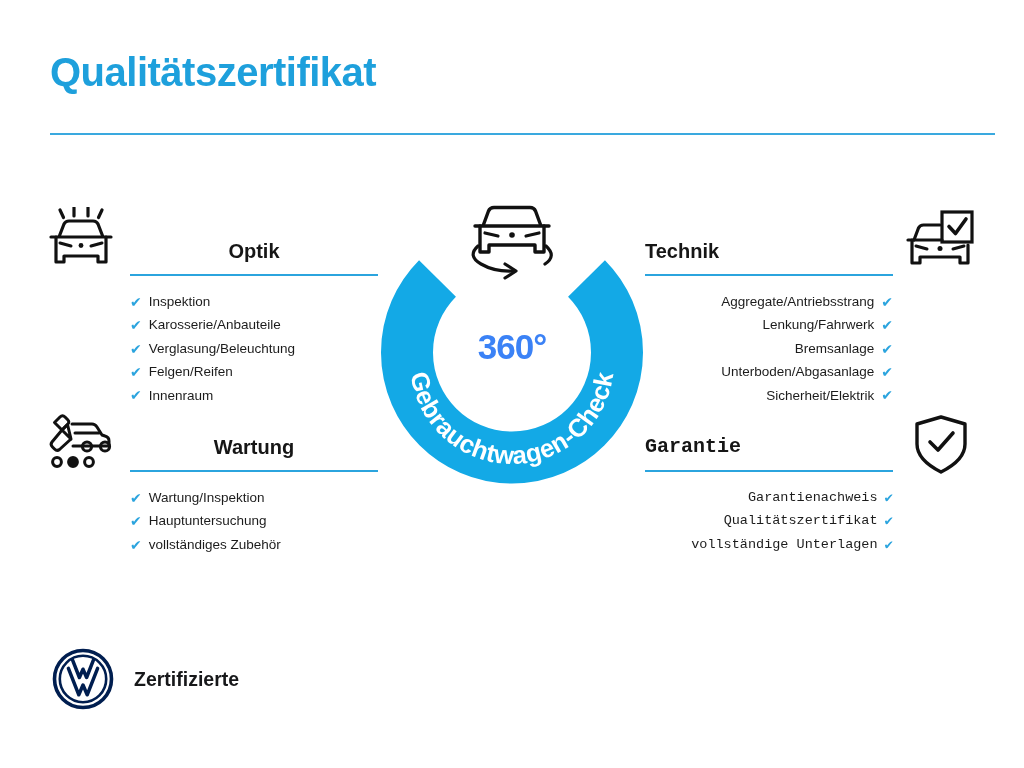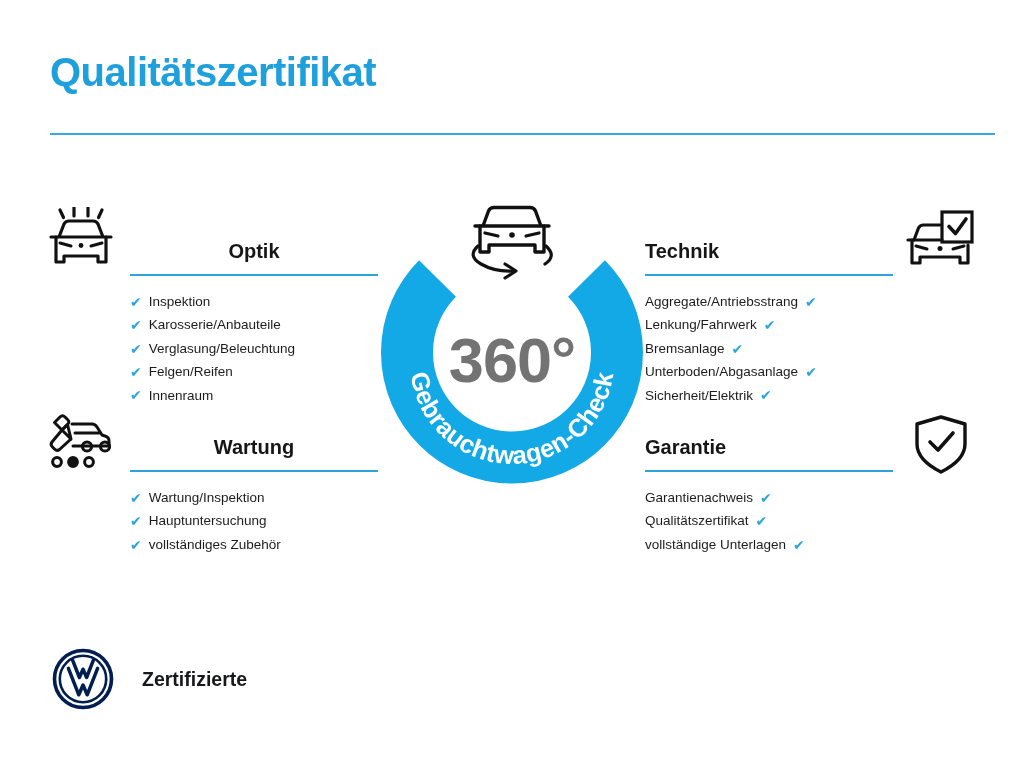--- a/index.html
+++ b/index.html
@@ -89,29 +89,29 @@
     line-height: 1;
     display: inline-block;
   }
 
   
   .left .block-list li { justify-content: flex-start; }
   .left .chk { margin-right: 7px; }
   .left .block-title { text-align: center; }
 
   
-  .right .block-list li { justify-content: flex-start; }
+  .right .block-list li { justify-content: flex-end; }
   .right .chk { margin-left: 7px; }
   .right .block-title { text-align: left; }
 
   
   #block-optik   { left: 130px; top: 238px; width: 248px; }
   #block-wartung { left: 130px; top: 434px; width: 248px; }
   #block-technik { left: 645px; top: 238px; width: 248px; }
-  #block-garantie{ left: 645px; top: 434px; width: 248px; }
+  #block-garantie{ left: 645px; top: 434px; width: 248px; font-family: Liberation Mono, monospace; }
 
   .block-list { margin-top: 14px; }
 
   
   .side-icon {
     position: absolute;
     color: #111;
   }
   #icon-optik    { left: 47px;  top: 207px; }
   #icon-wartung  { left: 47px;  top: 412px; }
@@ -127,35 +127,34 @@
     height: 300px;
   }
   #center-badge .ring-svg { position: absolute; left: 0; top: 40px; }
   #center-badge .car-svg  { position: absolute; left: 97px; top: 0px; }
   .badge-360 {
     position: absolute;
     left: 0;
     top: 137px;
     width: 300px;
     text-align: center;
-    font-size: 63px;
-    font-weight: 700;
-    color: #737373;
+    font-size: 35px;
+    font-weight: 700;
+    color: #3b82f6;
     letter-spacing: -1px;
     line-height: 1;
   }
 
   
   #footer-logo {
     position: absolute;
     left: 52px;
     top: 648px;
     display: flex;
     align-items: center;
-    gap: 8px;
   }
   #footer-logo .vw-mark { flex: 0 0 auto; }
   .footer-text {
     margin-left: 20px;
     font-size: 19.5px;
     font-weight: 700;
     line-height: 26px;
     color: #17181A;
     white-space: nowrap;
   }

